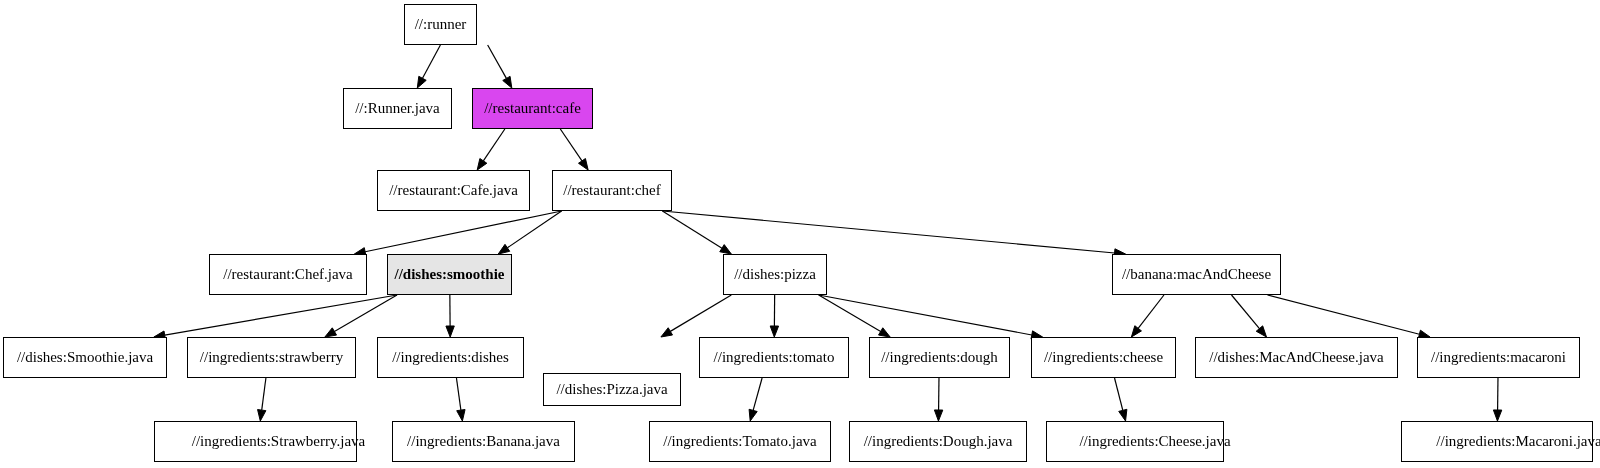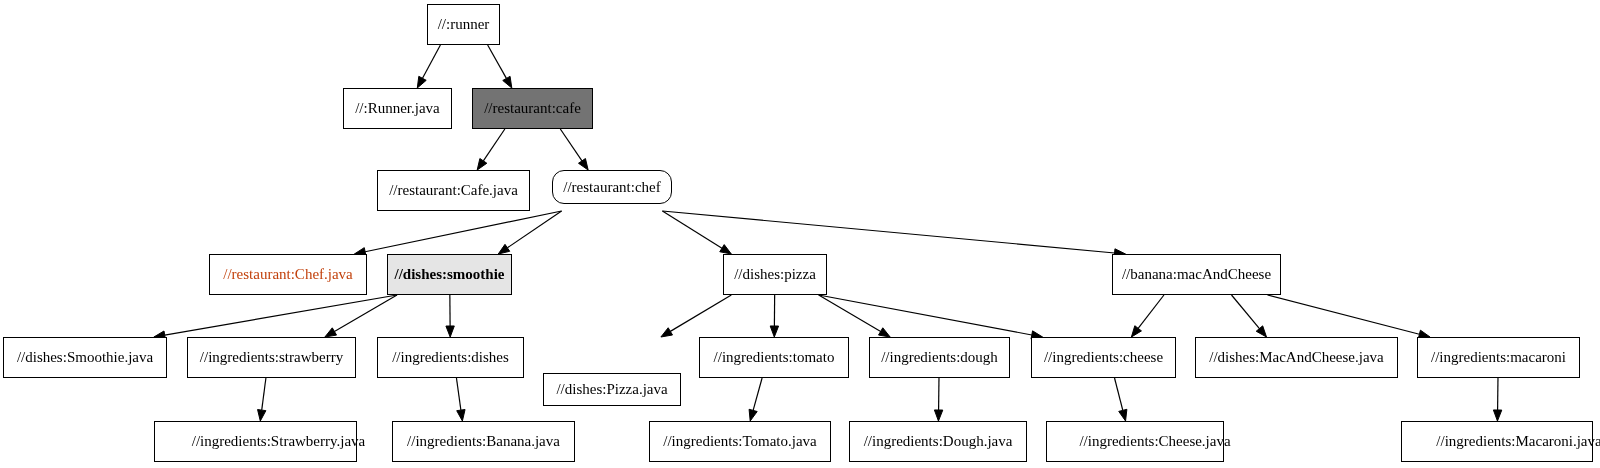--- a/index.html
+++ b/index.html
@@ -128,26 +128,26 @@
       <g>
         <line x1="1114.525" y1="378" x2="1122.8180201933783" y2="410.34465925762055" class="edge-line" stroke="#000000"></line>
         <polygon points="1125.55,421 1118.7496173644697,411.3877788201488 1126.8864230222869,409.3015396950923" class="edge-head" fill="#000000"></polygon>
       </g>
       <g>
         <line x1="1497.975" y1="378" x2="1497.5842923166738" y2="410.0008197771978" class="edge-line" stroke="#000000"></line>
         <polygon points="1497.45,421 1493.384605322513,409.94954452901334 1501.7839793108346,410.0520950253823" class="edge-head" fill="#000000"></polygon>
       </g>
     </svg>
   <div>
-      <div class="node" style="left: 427px; top: 4px; width: 73px; height: 41px; background: rgb(255, 255, 255); border-color: rgb(0, 0, 0); color: rgb(0, 0, 0);">//:runner</div>
+      <div class="node" style="left: 404px; top: 4px; width: 73px; height: 41px; background: rgb(255, 255, 255); border-color: rgb(0, 0, 0); color: rgb(0, 0, 0);">//:runner</div>
       <div class="node" style="left: 343px; top: 88px; width: 109px; height: 41px; background: rgb(255, 255, 255); border-color: rgb(0, 0, 0); color: rgb(0, 0, 0);">//:Runner.java</div>
-      <div class="node" style="left: 472px; top: 88px; width: 121px; height: 41px; background: #737373; border-color: rgb(0, 0, 0); color: rgb(0, 0, 0);">//restaurant:cafe</div>
+      <div class="node" style="left: 472px; top: 88px; width: 121px; height: 41px; background: #d946ef; border-color: rgb(0, 0, 0); color: rgb(0, 0, 0);">//restaurant:cafe</div>
       <div class="node" style="left: 377px; top: 170px; width: 153px; height: 41px; background: rgb(255, 255, 255); border-color: rgb(0, 0, 0); color: rgb(0, 0, 0);">//restaurant:Cafe.java</div>
-      <div class="node" style="left: 552px; top: 170px; width: 120px; height: 34px; background: rgb(255, 255, 255); border-color: rgb(0, 0, 0); color: rgb(0, 0, 0); border-radius: 12px;">//restaurant:chef</div>
-      <div class="node" style="left: 209px; top: 254px; width: 158px; height: 41px; background: rgb(255, 255, 255); border-color: rgb(0, 0, 0); color: #c2410c;">//restaurant:Chef.java</div>
+      <div class="node" style="left: 552px; top: 170px; width: 120px; height: 41px; background: rgb(255, 255, 255); border-color: rgb(0, 0, 0); color: rgb(0, 0, 0);">//restaurant:chef</div>
+      <div class="node" style="left: 209px; top: 254px; width: 158px; height: 41px; background: rgb(255, 255, 255); border-color: rgb(0, 0, 0); color: #000000;">//restaurant:Chef.java</div>
       <div class="node" style="left: 387px; top: 254px; width: 125px; height: 41px; background: #e5e5e5; border-color: rgb(0, 0, 0); color: rgb(0, 0, 0); font-weight: bold;">//dishes:smoothie</div>
       <div class="node" style="left: 723px; top: 254px; width: 104px; height: 41px; background: rgb(255, 255, 255); border-color: rgb(0, 0, 0); color: rgb(0, 0, 0);">//dishes:pizza</div>
       <div class="node" style="left: 1112px; top: 254px; width: 169px; height: 41px; background: rgb(255, 255, 255); border-color: rgb(0, 0, 0); color: rgb(0, 0, 0);">//banana:macAndCheese</div>
       <div class="node" style="left: 3px; top: 337px; width: 164px; height: 41px; background: rgb(255, 255, 255); border-color: rgb(0, 0, 0); color: rgb(0, 0, 0);">//dishes:Smoothie.java</div>
       <div class="node" style="left: 187px; top: 337px; width: 169px; height: 41px; background: rgb(255, 255, 255); border-color: rgb(0, 0, 0); color: rgb(0, 0, 0);">//ingredients:strawberry</div>
       <div class="node" style="left: 377px; top: 337px; width: 147px; height: 41px; background: rgb(255, 255, 255); border-color: rgb(0, 0, 0); color: rgb(0, 0, 0);">//ingredients:dishes</div>
       <div class="node" style="left: 543px; top: 337px; width: 138px; height: 33px; background: rgb(255, 255, 255); border-color: rgb(0, 0, 0); color: rgb(0, 0, 0); margin-top: 36px;">//dishes:Pizza.java</div>
       <div class="node" style="left: 699px; top: 337px; width: 150px; height: 41px; background: rgb(255, 255, 255); border-color: rgb(0, 0, 0); color: rgb(0, 0, 0);">//ingredients:tomato</div>
       <div class="node" style="left: 869px; top: 337px; width: 141px; height: 41px; background: rgb(255, 255, 255); border-color: rgb(0, 0, 0); color: rgb(0, 0, 0);">//ingredients:dough</div>
       <div class="node" style="left: 1031px; top: 337px; width: 145px; height: 41px; background: rgb(255, 255, 255); border-color: rgb(0, 0, 0); color: rgb(0, 0, 0);">//ingredients:cheese</div>

